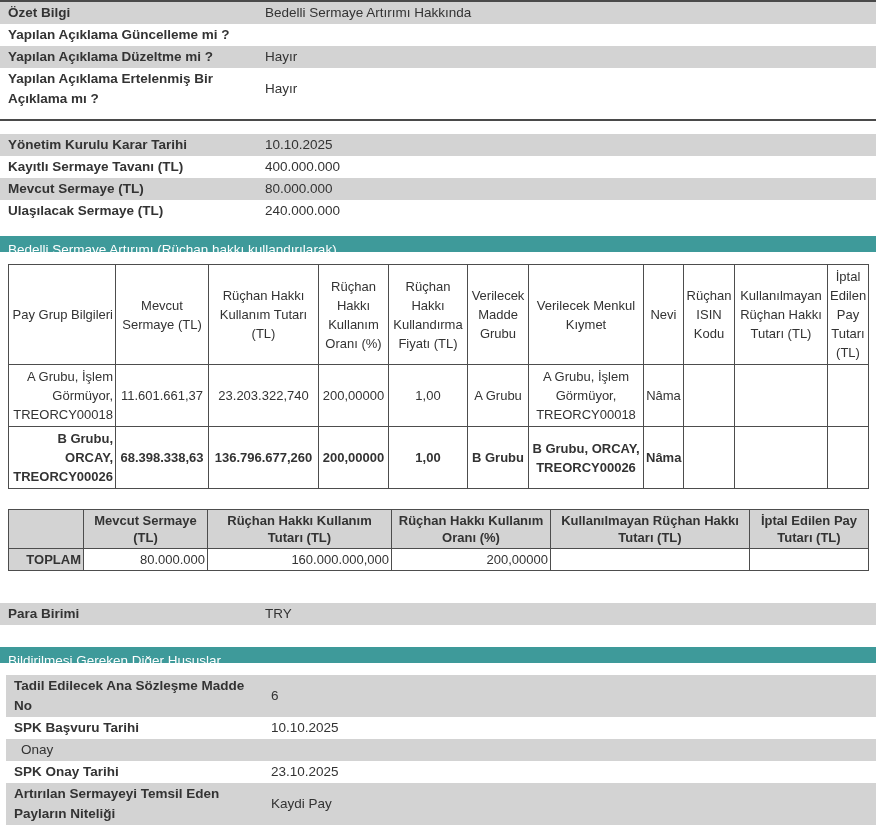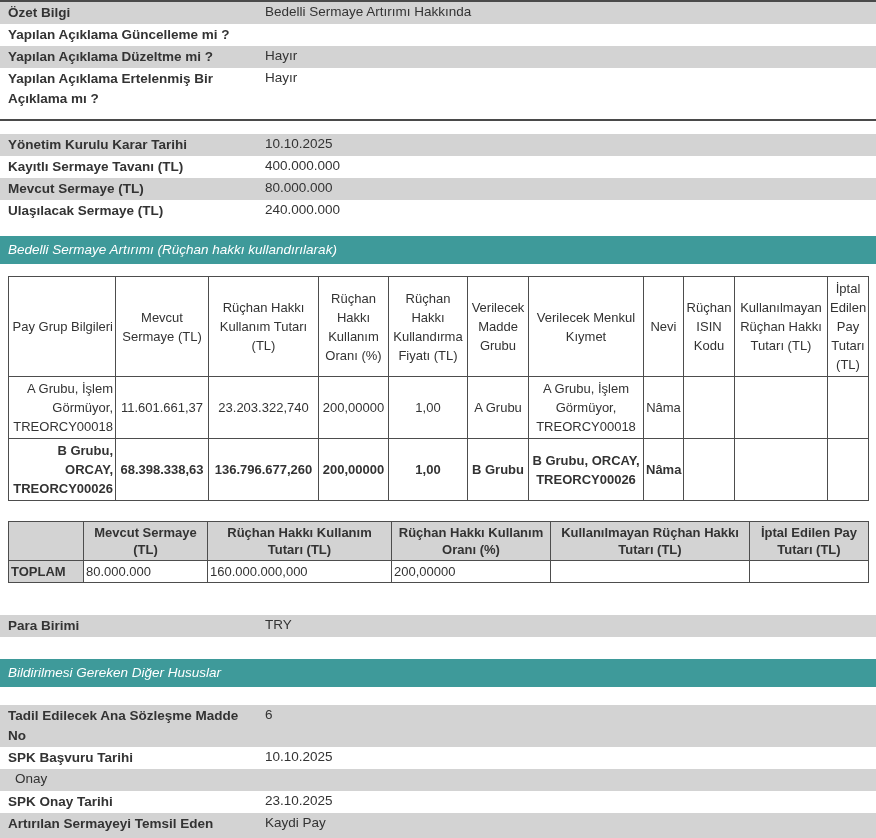--- a/index.html
+++ b/index.html
@@ -6,38 +6,38 @@
   html,body { background:#ffffff; }
   body {
     width:876px; height:838px; overflow:hidden;
     font-family:"Liberation Sans","DejaVu Sans",sans-serif;
     color:#333333;
   }
   .top-rule { height:2px; background:#4a4a4a; }
 
   
   .field-row {
-    display:flex; min-height:22px;
+    display:flex; align-items:center; min-height:22px;
     padding-left:8px; font-size:13.5px;
   }
   .field-row.shaded { background:#d3d3d3; }
   .field-label {
     width:250px; font-weight:bold; line-height:20px; padding:1px 0;
   }
   .field-value { flex:1; padding-left:7px; line-height:20px; }
 
   .divider { height:2px; background:#4a4a4a; margin:9px 0 13px 0; }
 
   .banner {
-    height:28px; line-height:28px; background:#3e9a9a;
-    color:#ffffff; padding-left:8px; font-size:13.5px;font-style:italic;
+    height:16px; line-height:28px; background:#3e9a9a;
+    color:#ffffff; padding-left:8px; font-size:13.5px;
   }
   .mt14 { margin-top:14px; }
   .mt13 { margin-top:22px; }
-  .mt12 { margin-top:18px; }
+  .mt12 { margin-top:12px;padding-left:6px; }
   .mt22 { margin-top:32px; }
 
   table {
     border-collapse:collapse; table-layout:fixed;
     margin-left:8px; width:860px; font-size:13px; color:#333333;
   }
   .rights-table { margin-top:12px; }
   .rights-table th, .rights-table td {
     border:1px solid #4d4d4d; padding:2px; text-align:center;
     vertical-align:middle; line-height:19px; font-weight:normal;
@@ -45,21 +45,21 @@
   }
   .rights-table th:first-child, .rights-table td:first-child { text-align:right; }
   .rights-table tr.bold-row td { font-weight:bold; }
 
   .total-table { margin-top:20px; }
   .total-table th {
     border:1px solid #4d4d4d; background:#d3d3d3; font-weight:bold;
     padding:2px; line-height:17px; text-align:center; vertical-align:middle;
   }
   .total-table td {
-    border:1px solid #4d4d4d; text-align:left; vertical-align:middle;
+    border:1px solid #4d4d4d; text-align:right; vertical-align:middle;
     height:22px; line-height:20px; padding:0 2px;
   }
   .total-table td.row-label { background:#d3d3d3; font-weight:bold; }
 </style>
 </head>
 <body>
 
 <div class="top-rule"></div>
 
 <div>

